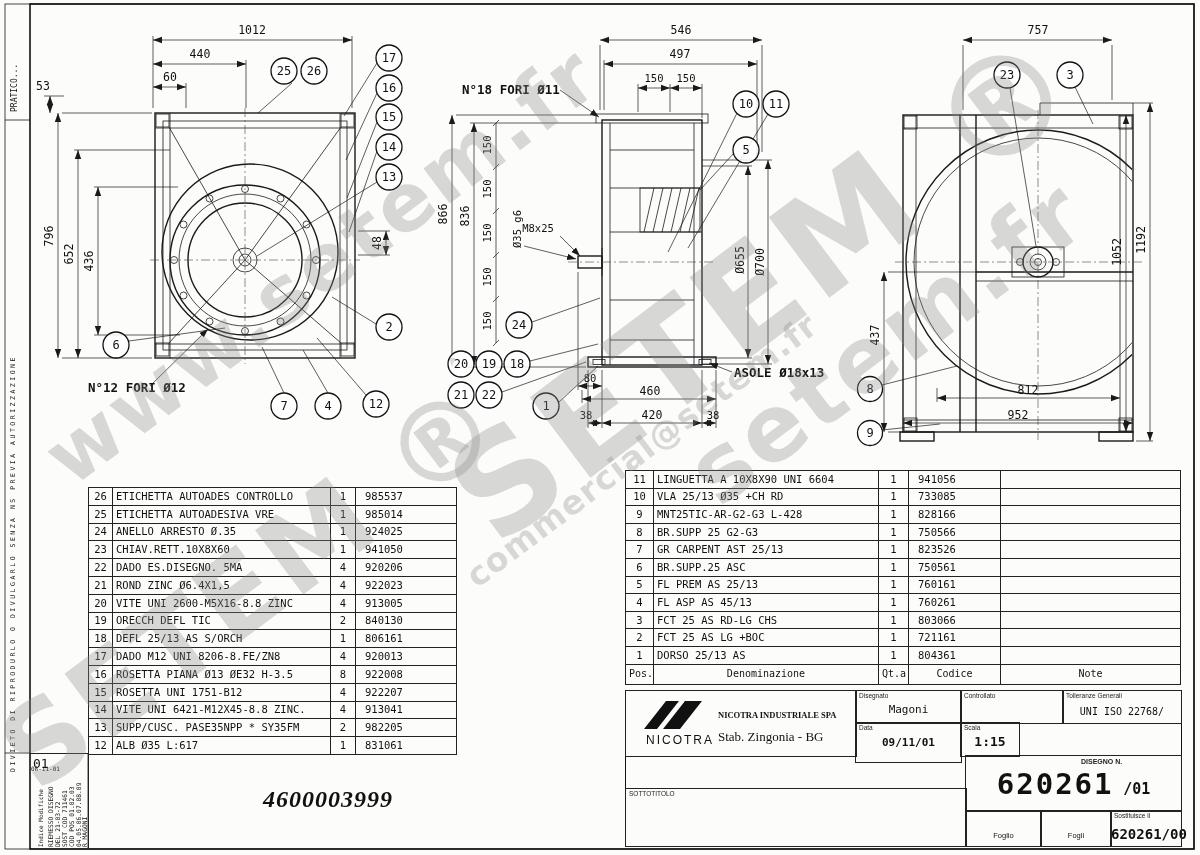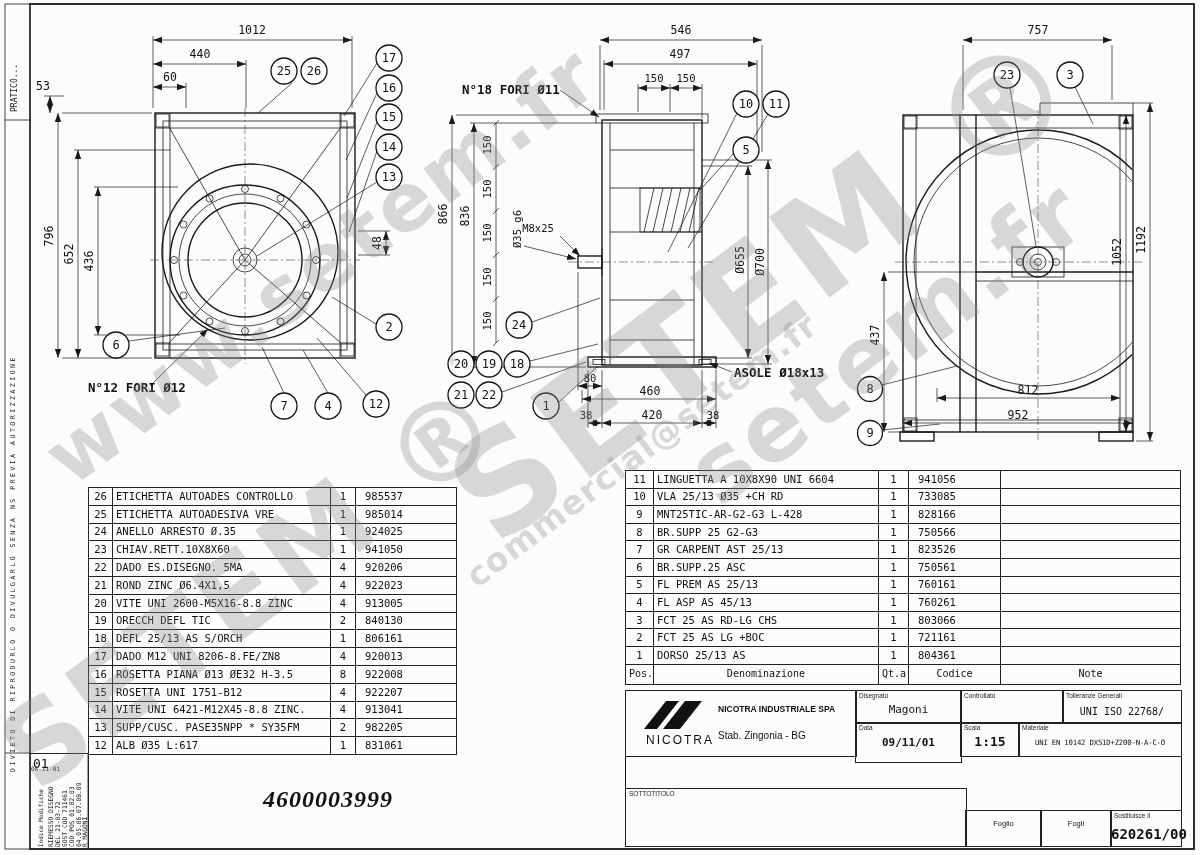--- a/index.html
+++ b/index.html
@@ -49,36 +49,36 @@
   #cell-materiale{left:393px;top:32px;width:162px;height:33px}
   #cell-titolo{left:0;top:65px;width:340px;height:33px}
   #cell-sottotitolo{left:0;top:98px;width:340px;height:57px}
   #cell-disegno{left:340px;top:65px;width:215px;height:55px}
   #cell-foglio{left:340px;top:120px;width:75px;height:35px}
   #cell-fogli{left:415px;top:120px;width:70px;height:35px}
   #cell-sostituisce{left:485px;top:120px;width:70px;height:35px}
   #logo-flag{position:absolute;left:16px;top:6px}
   #logo-word{position:absolute;left:20px;top:42px;font-size:12px;font-weight:normal;
              font-family:"Liberation Sans",sans-serif;letter-spacing:2px}
-  #company{position:absolute;left:92px;top:13px;font-family:Liberation Sans, sans-serif}
+  #company{position:absolute;left:92px;top:19px;font-family:Liberation Serif, serif}
   #company .co-name{font-size:8.5px;font-weight:bold}
-  #company .co-plant{font-size:10px;margin-top:16px}
+  #company .co-plant{font-size:13px;margin-top:9px}
   #val-disegnato{font-size:11px;margin-top:3px}
   #val-data{font-size:11px;font-weight:bold;margin-top:4px}
   #val-scala{font-size:13px;font-weight:bold;margin-top:2px}
   #val-tolleranze{font-size:10px;margin-top:6px}
   #val-materiale{font-size:7.3px;margin-top:6px;letter-spacing:-.2px}
   #val-titolo{font-size:15px;font-weight:bold;margin-top:1px;letter-spacing:1px}
   #cell-disegno .tb-lbl{padding-left:115px;font-size:7px;font-weight:bold}
   #disegno-num{display:block;text-align:center;margin-top:2px}
   #disegno-num .big{font-size:29px;font-weight:bold;letter-spacing:2px}
   #disegno-num .rev{font-size:15px;font-weight:bold}
   #val-sostituisce{font-size:14px;font-weight:bold;margin-top:6px}
   .tb-center-lbl{display:block;text-align:center;font-size:7.5px;
-                 font-family:"Liberation Sans",sans-serif;padding-top:8px}
+                 font-family:"Liberation Sans",sans-serif;padding-top:20px}
 
   
   #ordernum{position:absolute;left:263px;top:786px;z-index:2;
             font-family:"Liberation Serif",serif;font-style:italic;font-weight:bold;
             font-size:24px;letter-spacing:1px}
 
   
   .layer{position:absolute;z-index:2}
   #pratico{position:absolute;left:10px;top:112px;transform:rotate(-90deg);
            transform-origin:0 0;font-size:8px;white-space:nowrap}
@@ -732,27 +732,30 @@
     <span class="tb-val" id="val-tolleranze">UNI ISO 22768/</span>
   </div>
   <div class="tb-cell" id="cell-data">
     <span class="tb-lbl">Data</span>
     <span class="tb-val" id="val-data">09/11/01</span>
   </div>
   <div class="tb-cell" id="cell-scala">
     <span class="tb-lbl">Scala</span>
     <span class="tb-val" id="val-scala">1:15</span>
   </div>
-  <div class="tb-cell" id="cell-materiale">
-    <span class="tb-lbl">Materiale</span>
-    <span class="tb-val" id="val-materiale">UNI EN 10142 DX51D+Z200-N-A-C-O</span>
-  </div>
   <div class="tb-cell" id="cell-sottotitolo">
     <span class="tb-lbl">SOTTOTITOLO</span>
     <span class="tb-val"></span>
+  </div>
+  <div class="tb-cell" id="cell-disegno">
+    <span class="tb-lbl">DISEGNO N.</span>
+    <span id="disegno-num">
+      <span class="big">620261</span>
+      <span class="rev">/01</span>
+    </span>
   </div>
   <div class="tb-cell" id="cell-foglio">
     <span class="tb-center-lbl">Foglio</span>
     <span class="tb-val"></span>
   </div>
   <div class="tb-cell" id="cell-fogli">
     <span class="tb-center-lbl">Fogli</span>
     <span class="tb-val"></span>
   </div>
   <div class="tb-cell" id="cell-sostituisce">

